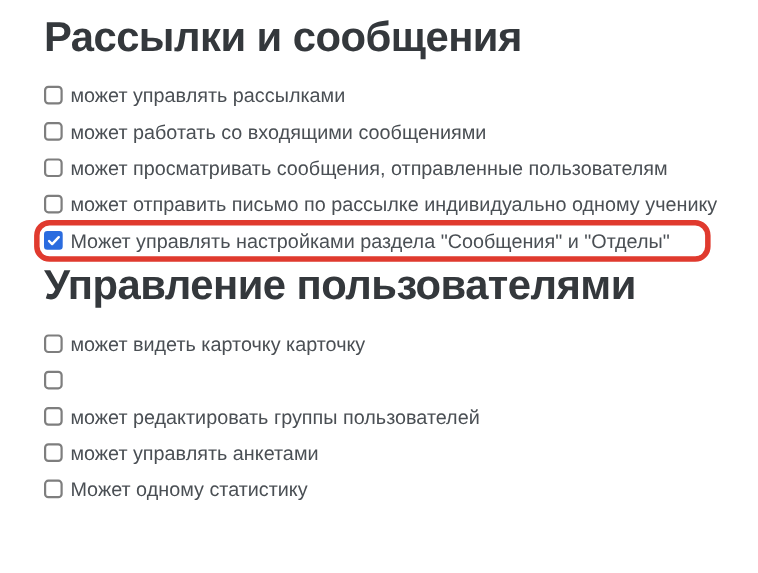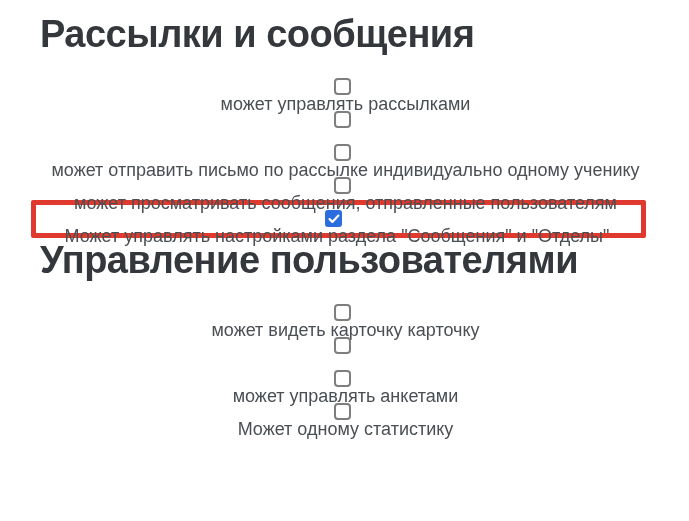--- a/index.html
+++ b/index.html
@@ -28,24 +28,23 @@
     font-weight: 700;
     line-height: 44px;
     letter-spacing: -0.5px;
     color: var(--heading-text);
     margin: 0 0 22px 0;
   }
   .section-title.second {
   }
   .row {
     display: flex;
-    align-items: center;
+    align-items: flex-start;
     height: 18px;
     margin-bottom: 15px;
-    flex-direction: column;
   }
   .cb {
     width: 17px;
     height: 17px;
     flex: 0 0 auto;
     border: 2px solid var(--checkbox-border);
     border-radius: 4px;
     background: #ffffff;
     margin-right: 7px;
     display: flex;
@@ -60,50 +59,51 @@
   .cb svg { display: block; }
   .lbl {
     font-size: 18px;
     line-height: 18px;
     color: var(--label-text);
     white-space: nowrap;
   }
   .highlight {
     width: 615px;
     border: 5px solid var(--highlight-ring);
-    border-radius: 2px;
+    border-radius: 14px;
     padding: 5px 7px 5px 4px;
     margin: -10px 0 0 -9px;
   }
   .highlight .row { margin-bottom: 0; }
 </style>
 </head>
 <body>
 
 <div class="container">
 
   <h1 class="section-title">Рассылки и сообщения</h1>
 
   <label class="row">
     <span class="cb"></span>
     <span class="lbl">может управлять рассылками</span>
   </label>
 
   <label class="row">
     <span class="cb"></span>
+    <span class="lbl">может работать со входящими сообщениями</span>
+  </label>
+
+  <label class="row">
+    <span class="cb"></span>
+    <span class="lbl">может просматривать сообщения, отправленные пользователям</span>
   </label>
 
   <label class="row">
     <span class="cb"></span>
     <span class="lbl">может отправить письмо по рассылке индивидуально одному ученику</span>
-  </label>
-
-  <label class="row">
-    <span class="cb"></span>
-    <span class="lbl">может просматривать сообщения, отправленные пользователям</span>
   </label>
 
   <div class="highlight">
     <label class="row">
       <span class="cb checked">
         <svg width="12" height="10" viewBox="0 0 12 10">
           <path d="M1.6 5.1 L4.4 7.9 L10.4 1.6" fill="none" stroke="#ffffff" stroke-width="2.2" stroke-linecap="round" stroke-linejoin="round"></path>
         </svg>
       </span>
       <span class="lbl">Может управлять настройками раздела "Сообщения" и "Отделы"</span>
@@ -114,20 +114,24 @@
 
   <label class="row">
     <span class="cb"></span>
     <span class="lbl">может видеть карточку карточку</span>
   </label>
 
   <label class="row">
     <span class="cb"></span>
   </label>
 
+  <label class="row">
+    <span class="cb"></span>
+    <span class="lbl">может редактировать группы пользователей</span>
+  </label>
 
   <label class="row">
     <span class="cb"></span>
     <span class="lbl">может управлять анкетами</span>
   </label>
 
   <label class="row">
     <span class="cb"></span>
     <span class="lbl">Может одному статистику</span>
   </label>

